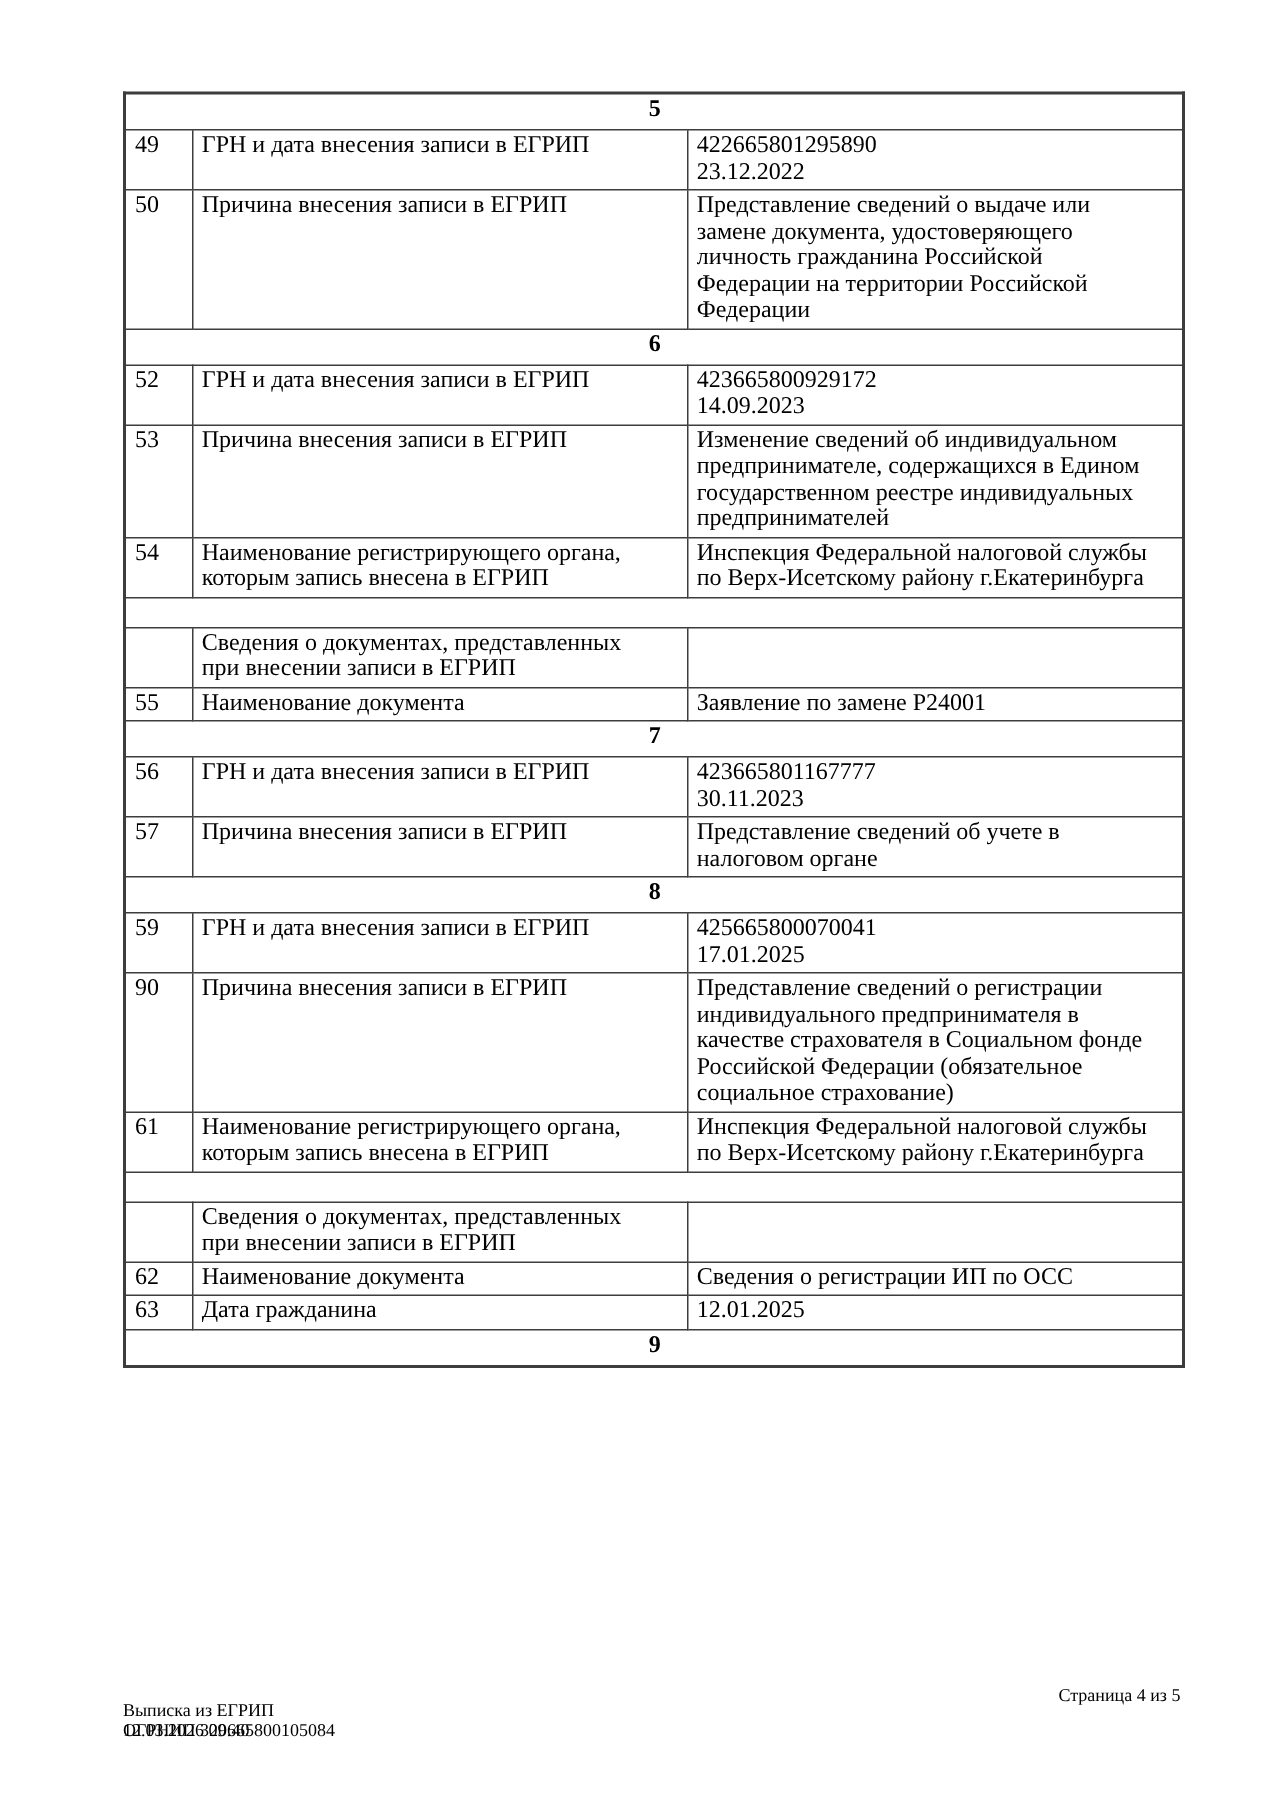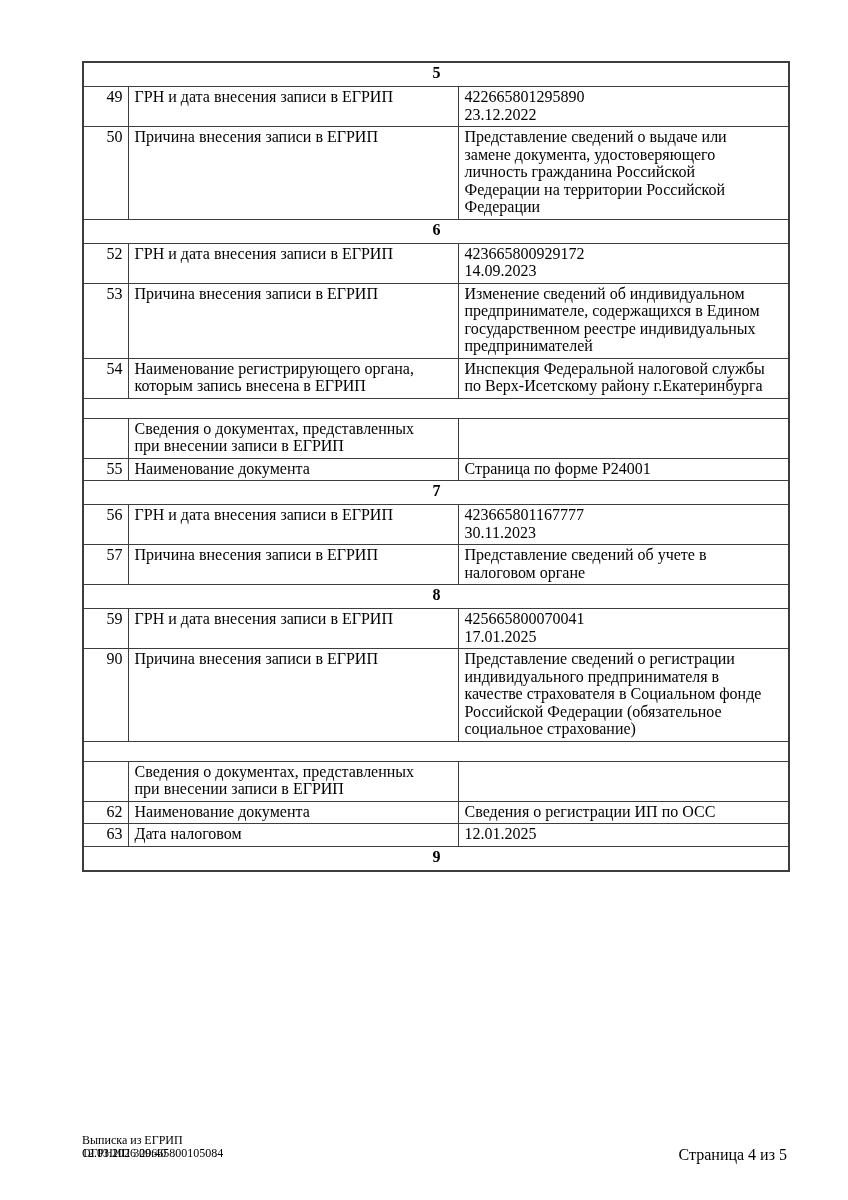--- a/index.html
+++ b/index.html
@@ -30,21 +30,21 @@
   }
   table.doc-table td {
     border: 1px solid #3d3d3d;
     vertical-align: top;
     font-size: 16px;
     line-height: 17.5px;
     padding: 1px 5px 3px 6px;
     overflow: hidden;
   }
   td.num-cell {
-    text-align: right;
+    text-align: left;
     padding-right: 9px;
     font-family: Liberation Serif, serif;
   }
   td.label-cell,
   td.value-cell {
     white-space: pre-line;
   }
   td.section-cell {
     text-align: center;
     font-weight: bold;
@@ -68,22 +68,22 @@
     left: 82px;
     top: 1147px;
     width: 706px;
     text-align: left;
     font-size: 12px;
     line-height: 12.5px;
   }
   .footer-right {
     position: absolute;
     right: 61px;
-    top: 1149px;
-    font-size: 16px;
+    top: 1124px;
+    font-size: 12px;
     line-height: 12.5px;
   }
 </style>
 </head>
 <body>
 
 <div class="page">
 
   <table class="doc-table">
     <colgroup>
@@ -139,21 +139,21 @@
         </tr>
         <tr>
           <td class="num-cell"></td>
           <td class="label-cell">Сведения о документах, представленных
 при внесении записи в ЕГРИП</td>
           <td class="value-cell"></td>
         </tr>
         <tr>
           <td class="num-cell">55</td>
           <td class="label-cell">Наименование документа</td>
-          <td class="value-cell">Страница по форме Р24001</td>
+          <td class="value-cell">Заявление по замене Р24001</td>
         </tr>
         <tr>
           <td colspan="3" class="section-cell">7</td>
         </tr>
         <tr>
           <td class="num-cell">56</td>
           <td class="label-cell">ГРН и дата внесения записи в ЕГРИП</td>
           <td class="value-cell">423665801167777
 30.11.2023</td>
         </tr>
@@ -175,36 +175,43 @@
         <tr>
           <td class="num-cell">90</td>
           <td class="label-cell">Причина внесения записи в ЕГРИП</td>
           <td class="value-cell">Представление сведений о регистрации
 индивидуального предпринимателя в
 качестве страхователя в Социальном фонде
 Российской Федерации (обязательное
 социальное страхование)</td>
         </tr>
         <tr>
+          <td class="num-cell">61</td>
+          <td class="label-cell">Наименование регистрирующего органа,
+которым запись внесена в ЕГРИП</td>
+          <td class="value-cell">Инспекция Федеральной налоговой службы
+по Верх-Исетскому району г.Екатеринбурга</td>
+        </tr>
+        <tr>
           <td colspan="3" class="gap-cell"></td>
         </tr>
         <tr>
           <td class="num-cell"></td>
           <td class="label-cell">Сведения о документах, представленных
 при внесении записи в ЕГРИП</td>
           <td class="value-cell"></td>
         </tr>
         <tr>
           <td class="num-cell">62</td>
           <td class="label-cell">Наименование документа</td>
           <td class="value-cell">Сведения о регистрации ИП по ОСС</td>
         </tr>
         <tr>
           <td class="num-cell">63</td>
-          <td class="label-cell">Дата налоговом</td>
+          <td class="label-cell">Дата гражданина</td>
           <td class="value-cell">12.01.2025</td>
         </tr>
         <tr>
           <td colspan="3" class="section-cell">9</td>
         </tr>
       </tbody>
   </table>
 
   <div class="footer-left">
     <div class="doc-type">Выписка из ЕГРИП</div>

